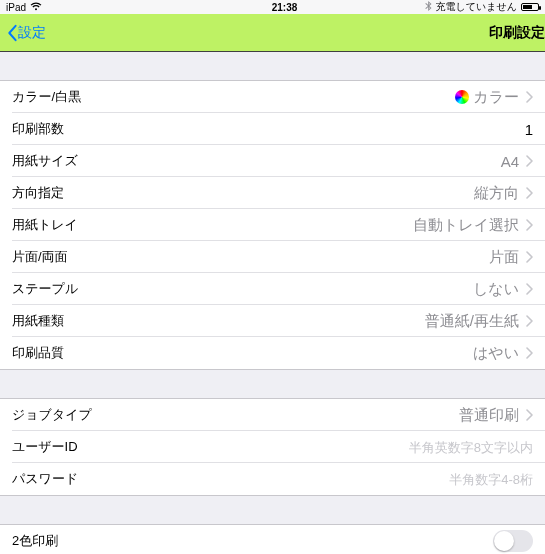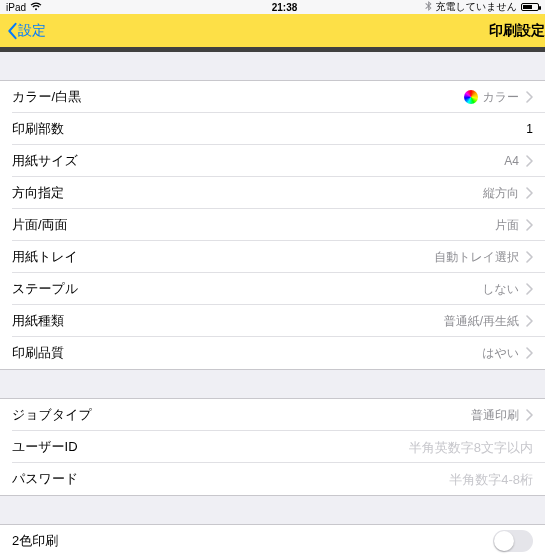--- a/index.html
+++ b/index.html
@@ -24,22 +24,22 @@
   .statusbar .center { position: absolute; left: 0; right: 0; text-align: center; font-weight: 600; padding-left: 24px; }
   .wifi { display:inline-block; }
   .battery {
     display: inline-block; width: 18px; height: 8px; border: 1px solid #000; border-radius: 2px; position: relative;
   }
   .battery::after { content:""; position:absolute; right:-3px; top:2px; width:2px; height:4px; background:#000; border-radius:1px;}
   .battery .fill { position:absolute; left:1px; top:1px; bottom:1px; width:9px; background:#000; }
 
   .navbar {
     height: 38px;
-    background: #fde047;
-    border-bottom: 5px solid #404040;
+    background: #bef264;
+    border-bottom: 1px solid #404040;
     position: relative;
     display: flex;
     align-items: center;
   }
   .back {
     color: #007aff;
     display: flex;
     align-items: center;
     padding-left: 6px;
     font-size: 14px;
@@ -59,21 +59,21 @@
     background:#fff;
     position:relative;
   }
   .row + .row { border-top: 1px solid #e0e0e4; }
   .row + .row::before {
     content:""; position:absolute; left:12px; right:0; top:-1px; height:1px; background:#e0e0e4;
   }
   .row + .row { border-top:none; }
   .label { flex: 0 0 auto; color:#000; font-size:13px; }
   .spacer { flex: 1 1 auto; }
-  .value { color:#8e8e93; font-size:12px; }
+  .value { color:#8e8e93; font-size:15px; }
   .value.black { color:#000; }
   .chevron { margin-left:6px; display:flex; align-items:center; }
   .chevron svg { width:8px; height:12px; }
   .input {
     border:none; outline:none; font-size:13px; color:#000; flex:1;
     background:transparent;
   }
   .input::placeholder { color:#c7c7cc; }
   .colorwheel { width:14px; height:14px; border-radius:50%; margin-right:4px;
     background: conic-gradient(red,orange,yellow,lime,cyan,blue,magenta,red);
@@ -162,34 +162,34 @@
     <span class="spacer"></span>
     <span class="value">縦方向</span>
     <span class="chevron">
         <svg viewBox="0 0 8 12">
           <path d="M2 1l5 5-5 5" stroke="#c7c7cc" stroke-width="1.6" fill="none" stroke-linecap="round" stroke-linejoin="round"></path>
         </svg>
       </span>
   </div>
 
   <div class="row">
+    <span class="label">用紙トレイ</span>
+    <span class="spacer"></span>
+    <span class="value">自動トレイ選択</span>
+    <span class="chevron">
+        <svg viewBox="0 0 8 12">
+          <path d="M2 1l5 5-5 5" stroke="#c7c7cc" stroke-width="1.6" fill="none" stroke-linecap="round" stroke-linejoin="round"></path>
+        </svg>
+      </span>
+  </div>
+
+  <div class="row">
     <span class="label">片面/両面</span>
     <span class="spacer"></span>
     <span class="value">片面</span>
-    <span class="chevron">
-        <svg viewBox="0 0 8 12">
-          <path d="M2 1l5 5-5 5" stroke="#c7c7cc" stroke-width="1.6" fill="none" stroke-linecap="round" stroke-linejoin="round"></path>
-        </svg>
-      </span>
-  </div>
-
-  <div class="row">
-    <span class="label">用紙トレイ</span>
-    <span class="spacer"></span>
-    <span class="value">自動トレイ選択</span>
     <span class="chevron">
         <svg viewBox="0 0 8 12">
           <path d="M2 1l5 5-5 5" stroke="#c7c7cc" stroke-width="1.6" fill="none" stroke-linecap="round" stroke-linejoin="round"></path>
         </svg>
       </span>
   </div>
 
   <div class="row">
     <span class="label">ステープル</span>
     <span class="spacer"></span>

